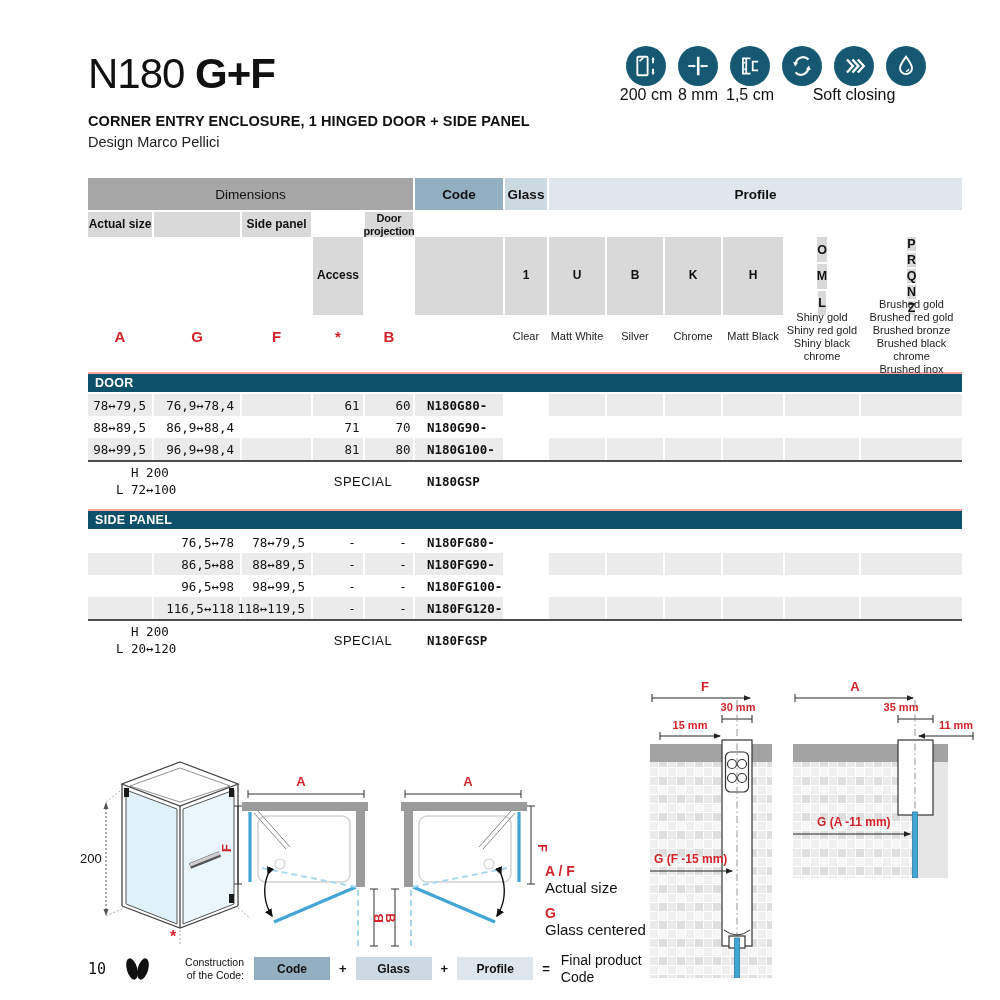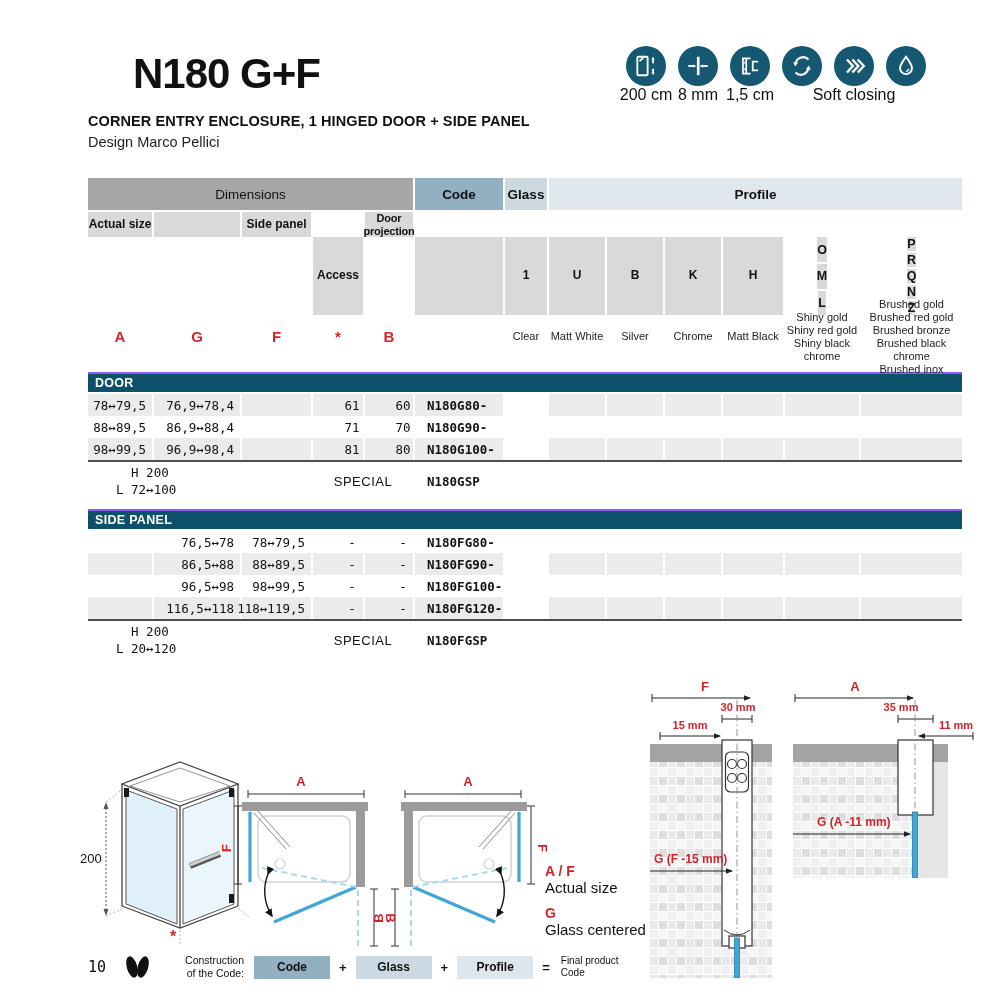--- a/index.html
+++ b/index.html
@@ -1,20 +1,20 @@
 <!DOCTYPE html>
 <html style="--teal: #0d5069; --icon_teal: #165872; --red: #d2232a; --glass_blue: #41a5d6; --band: #ebebeb; --cell_gray: #d9d9d9; --dim_gray: #a6a6a6; --code_blue: #93b0c2; --glass_hdr: #cdd9e1; --profile_hdr: #dfe7ec;"><head>
 <meta charset="utf-8">
 <style>
   html,body{margin:0;padding:0;background:#fff;}
   body{width:1000px;height:1000px;position:relative;font-family:"Liberation Sans",sans-serif;color:#111;overflow:hidden;}
 
   
   .title{position:absolute;left:88px;top:50px;font-size:42px;letter-spacing:-1px;white-space:nowrap;}
-  .title .light{font-weight:700;margin-left:45px;}
+  .title .light{font-weight:400;}
   .title .bold{font-weight:800;}
   .subtitle{position:absolute;left:88px;top:113px;font-size:14.5px;font-weight:bold;letter-spacing:0.1px;}
   .designer{position:absolute;left:88px;top:134px;font-size:14.5px;color:#222;}
 
   
   .icons{position:absolute;left:620px;top:46px;display:flex;}
   .icon-item{width:52px;display:flex;flex-direction:column;align-items:center;}
   .icon-circle{width:40px;height:40px;border-radius:50%;background:var(--icon_teal,#165872);display:flex;align-items:center;justify-content:center;}
   .icon-label{margin-top:0;font-size:16px;white-space:nowrap;height:13px;}
 
@@ -36,21 +36,21 @@
   .h84{height:84px;margin-bottom:2px;}
   .g2{background:#d9d9d9;font-weight:bold;font-size:12px;text-align:center;line-height:1.15;}
   .g2.small{font-size:11px;letter-spacing:-0.2px;}
   .stack{display:flex;flex-direction:column;gap:2px;background:transparent;}
   .stack .band{flex:1;background:#d9d9d9;display:flex;align-items:center;justify-content:center;font-weight:bold;font-size:12.5px;}
 
   .hkey{height:70px;margin-bottom:4px;}
   .key-letter{color:var(--red,#d2232a);font-weight:bold;font-size:15px;}
   .finish{font-size:11px;line-height:1.18;text-align:center;white-space:pre-line;color:#222;}
 
-  .t-bar{height:20px;background:var(--teal,#0d5069);color:#fff;font-weight:bold;font-size:12.5px;display:flex;align-items:center;padding-left:7px;letter-spacing:0.3px;margin-bottom:2px;box-sizing:border-box;width:874px;border-top:2px solid #8b5cf6;}
+  .t-bar{height:20px;background:var(--teal,#0d5069);color:#fff;font-weight:bold;font-size:12.5px;display:flex;align-items:center;padding-left:7px;letter-spacing:0.3px;margin-bottom:2px;box-sizing:border-box;width:874px;border-top:2px solid #fca5a5;}
   .t-bar.sp{margin-top:8px;}
 
   .t-data{height:22px;}
   .mono{font-family:"DejaVu Sans Mono",monospace;font-size:12.5px;padding-left:28px;}
   .num-r{justify-content:flex-end;padding-right:6px;box-sizing:border-box;}
   .code-l{justify-content:flex-start;padding-left:12px;box-sizing:border-box;font-weight:bold;}
   .odd .bd{background:var(--band,#ebebeb);}
 
   .t-special{height:39px;border-top:2px solid #4d4d4d;}
   .size-cell{justify-content:flex-start;white-space:pre;line-height:1.35;font-size:12.5px;}
@@ -64,21 +64,21 @@
   
   .footer{position:absolute;left:88px;top:952px;display:flex;align-items:center;justify-content:center;}
   .pageno{font-family:"DejaVu Sans Mono",monospace;font-size:15px;width:26px;}
   .logo{margin-left:6px;}
   .constr{width:74px;margin-left:16px;margin-right:10px;font-size:10.5px;text-align:right;white-space:pre-line;line-height:1.2;}
   .fbox{width:76px;height:23px;display:flex;align-items:center;justify-content:center;font-weight:bold;font-size:12px;}
   .fbox.code{background:var(--code_blue,#93b0c2);}
   .fbox.glass{background:#ccd9e2;margin-left:0;}
   .fbox.profile{background:#dde6ec;}
   .fop{margin:0 9px;font-weight:bold;font-size:13px;}
-  .final{font-size:10px;white-space:pre-line;line-height:1.2;margin-left:2px;}
+  .final{font-size:14px;white-space:pre-line;line-height:1.2;margin-left:2px;}
 
   svg text{font-family:"Liberation Sans",sans-serif;}
   .abs{position:absolute;}
 </style>
 </head>
 <body>
 
 <div class="title">
   <span class="light">N180</span>
   <span class="bold">G+F</span>

